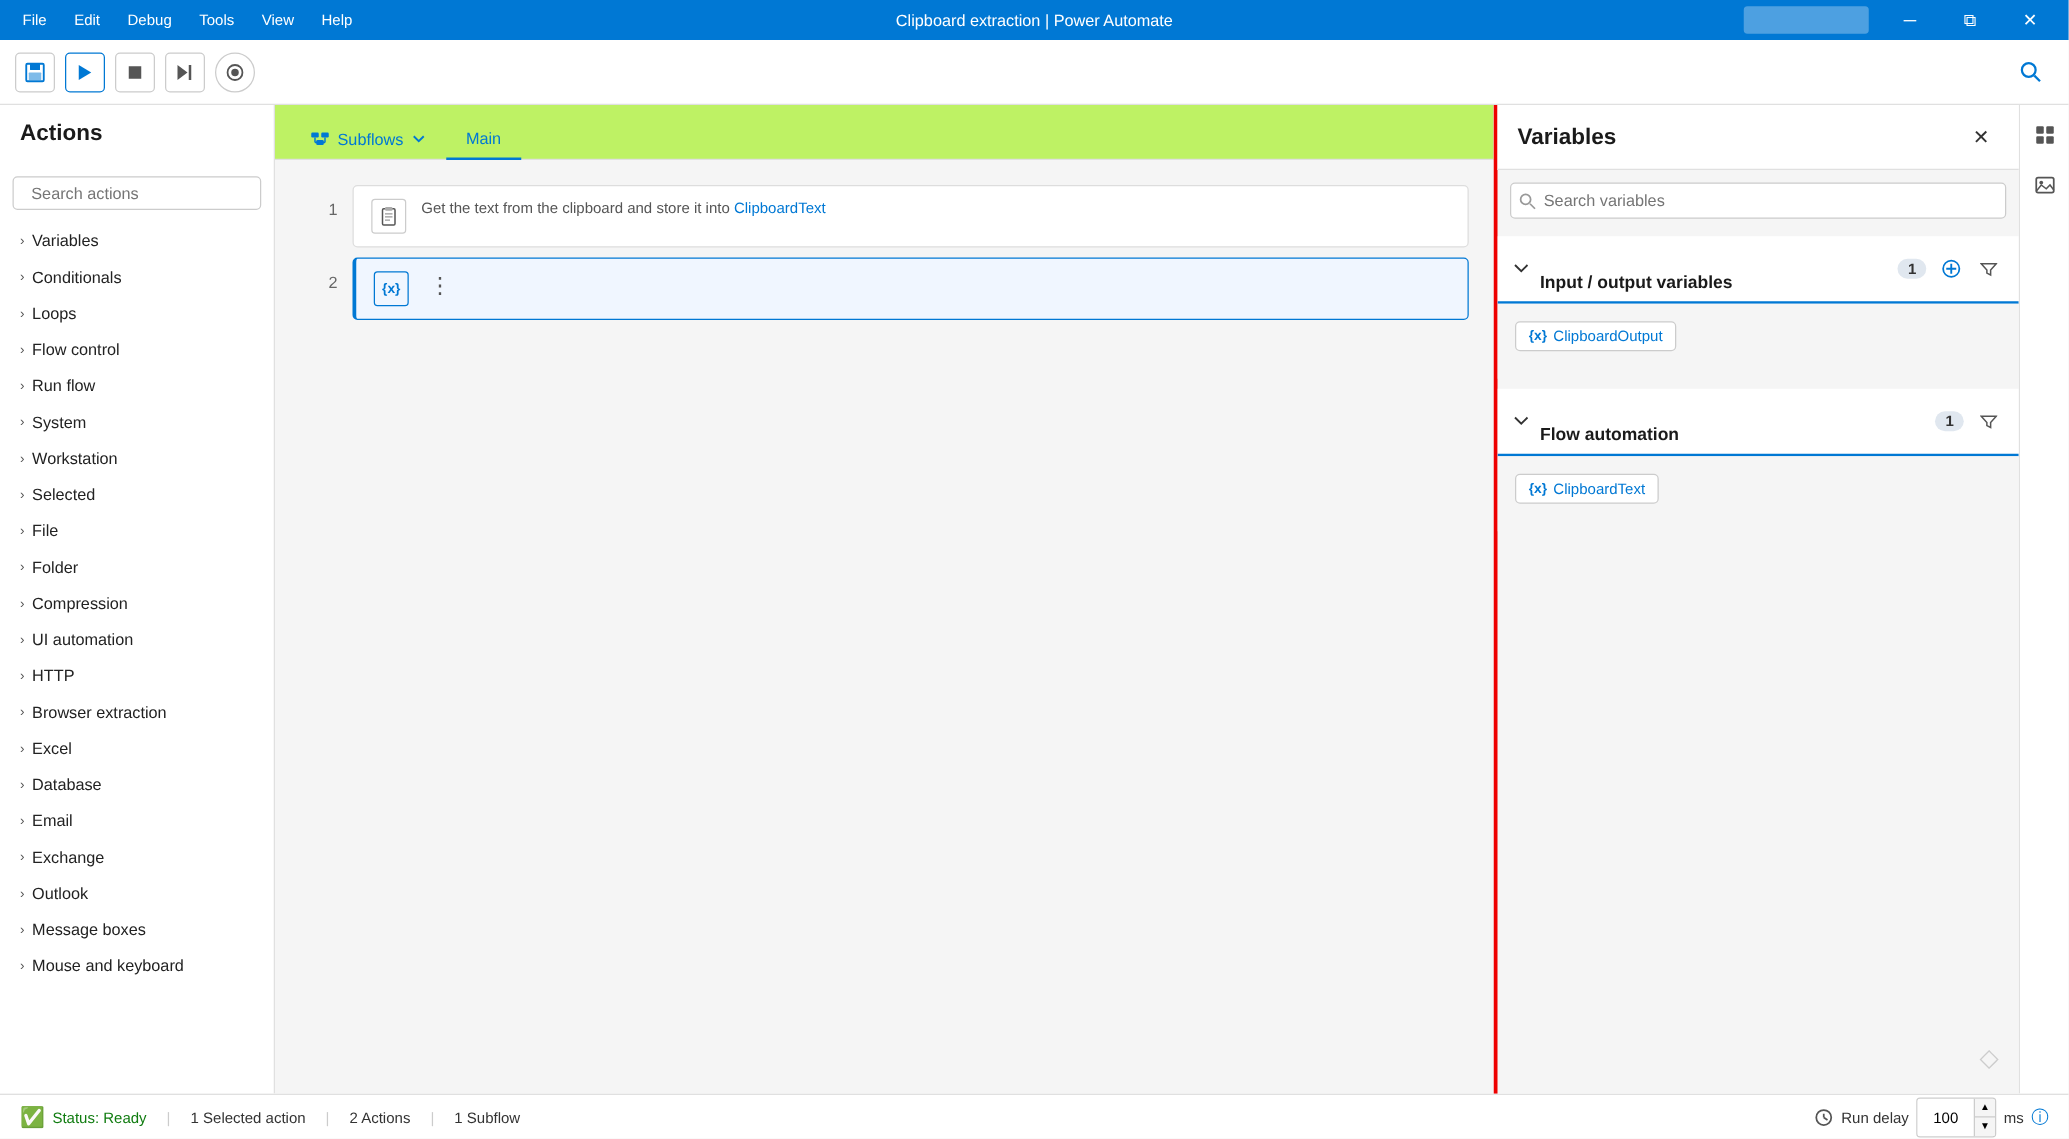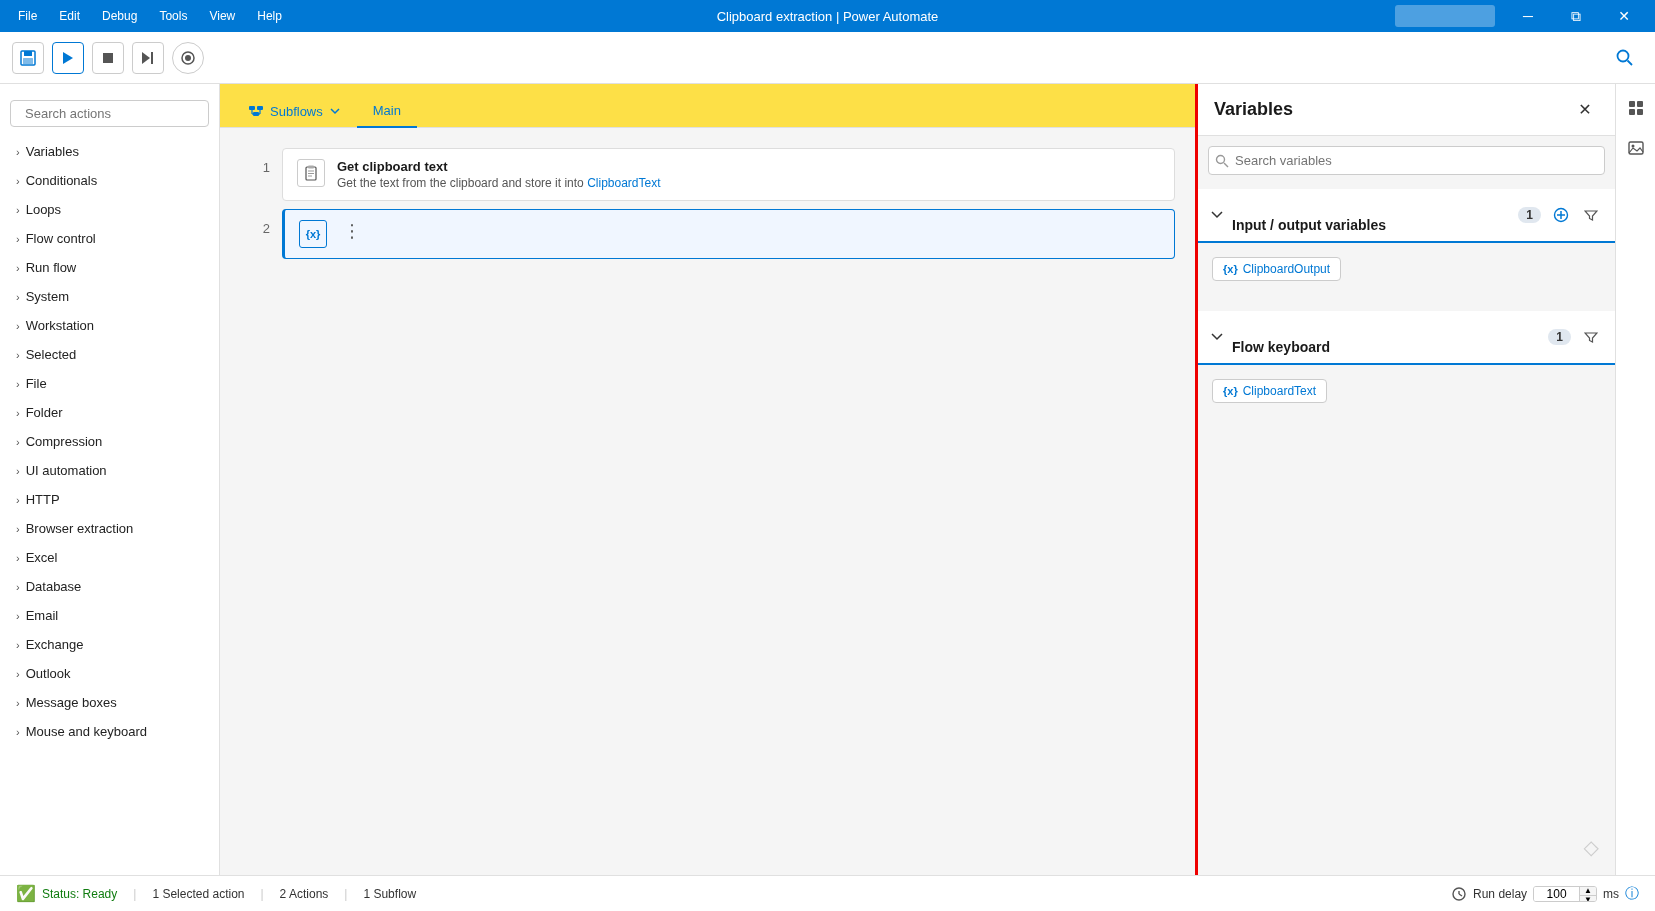--- a/index.html
+++ b/index.html
@@ -115,21 +115,21 @@
       flex: 1;
       display: flex;
       flex-direction: column;
       background: #f5f5f5;
       overflow: hidden;
     }
 
     
     .tabs-bar {
       height: 44px;
-      background: #fde047;
+      background: #bef264;
       border-bottom: 1px solid #e0e0e0;
       display: flex;
       align-items: flex-end;
       padding: 0 16px;
       gap: 4px;
       flex-shrink: 0;
     }
     .subflows-btn {
       display: flex;
       align-items: center;
@@ -409,20 +409,21 @@
     <svg width="20" height="20" viewBox="0 0 20 20">
         <circle cx="8" cy="8" r="5.5" stroke="#0078d4" stroke-width="1.8" fill="none"></circle>
         <line x1="12.5" y1="12.5" x2="17" y2="17" stroke="#0078d4" stroke-width="1.8"></line>
       </svg>
   </div>
 </div>
 
 <div class="main-area">
 
   <div class="actions-panel">
+    <div class="actions-header">Actions</div>
     <div class="actions-search">
       <svg width="14" height="14" viewBox="0 0 14 14">
           <circle cx="5.5" cy="5.5" r="4" stroke="#999" stroke-width="1.4" fill="none"></circle>
           <line x1="9" y1="9" x2="13" y2="13" stroke="#999" stroke-width="1.4"></line>
         </svg>
       <input type="text" placeholder="Search actions" style="">
     </div>
     <div class="actions-list">
       <div class="action-item">
         <span class="action-chevron">›</span>
@@ -539,21 +540,20 @@
           <div class="step-icon">
             <svg width="18" height="18" viewBox="0 0 18 18">
                 <rect x="4" y="3" width="10" height="13" rx="1" stroke="#555" stroke-width="1.2" fill="none"></rect>
                 <rect x="6" y="1.5" width="6" height="3" rx="1" fill="#aaa"></rect>
                 <line x1="6" y1="7" x2="12" y2="7" stroke="#999" stroke-width="1"></line>
                 <line x1="6" y1="9.5" x2="12" y2="9.5" stroke="#999" stroke-width="1"></line>
                 <line x1="6" y1="12" x2="10" y2="12" stroke="#999" stroke-width="1"></line>
               </svg>
           </div>
           <div class="step-body">
-            <div class="step-title">Get clipboard text</div>
             <div class="step-desc">
               <span>Get the text from the clipboard and store it into</span>
               <span class="step-link">ClipboardText</span>
             </div>
           </div>
         </div>
       </div>
 
       <div class="flow-step">
         <div class="step-number">2</div>
@@ -608,21 +608,21 @@
             <span>ClipboardOutput</span>
           </div>
         </div>
       </div>
 
       <div class="var-section">
         <div class="var-section-header">
           <svg width="14" height="14" viewBox="0 0 14 14">
               <polyline points="2,4 7,9 12,4" fill="none" stroke="#333" stroke-width="1.5"></polyline>
             </svg>
-          <span class="var-section-title">Flow keyboard</span>
+          <span class="var-section-title">Flow automation</span>
           <span class="var-count-badge">1</span>
           <div class="var-section-actions">
             <div class="var-section-btn">
               <svg width="14" height="14" viewBox="0 0 14 14">
                   <path d="M1 3h12l-4.5 5v4l-3-1.5V8z" fill="none" stroke="#555" stroke-width="1.2"></path>
                 </svg>
             </div>
           </div>
         </div>
         <div class="var-section-body">
@@ -668,21 +668,21 @@
   <span class="statusbar-sep">|</span>
   <span>1 Subflow</span>
   <div style="flex:1;"></div>
   <div class="run-delay-group">
     <svg width="16" height="16" viewBox="0 0 16 16">
         <circle cx="8" cy="8" r="6" stroke="#555" stroke-width="1.4" fill="none"></circle>
         <line x1="8" y1="5" x2="8" y2="8" stroke="#555" stroke-width="1.4"></line>
         <line x1="8" y1="8" x2="11" y2="10" stroke="#555" stroke-width="1.4"></line>
       </svg>
     <span>Run delay</span>
-    <div style="display:flex;align-items:center;border:1px solid #ccc;border-radius:3px;height:16px;overflow:hidden;">
+    <div style="display:flex;align-items:center;border:1px solid #ccc;border-radius:3px;height:32px;overflow:hidden;">
       <input type="text" value="100" style="width: 45px; border: none; outline: none; text-align: center; font-size: 12px; height: 100%;">
       <div style="display:flex;flex-direction:column;border-left:1px solid #ccc;height:100%;">
         <button style="flex:1;border:none;background:#f5f5f5;cursor:pointer;padding:0 4px;font-size:8px;line-height:1;">▲</button>
         <button style="flex:1;border:none;background:#f5f5f5;cursor:pointer;padding:0 4px;font-size:8px;line-height:1;border-top:1px solid #ccc;">▼</button>
       </div>
     </div>
     <span>ms</span>
     <span class="info-icon">ⓘ</span>
   </div>
 </div>

